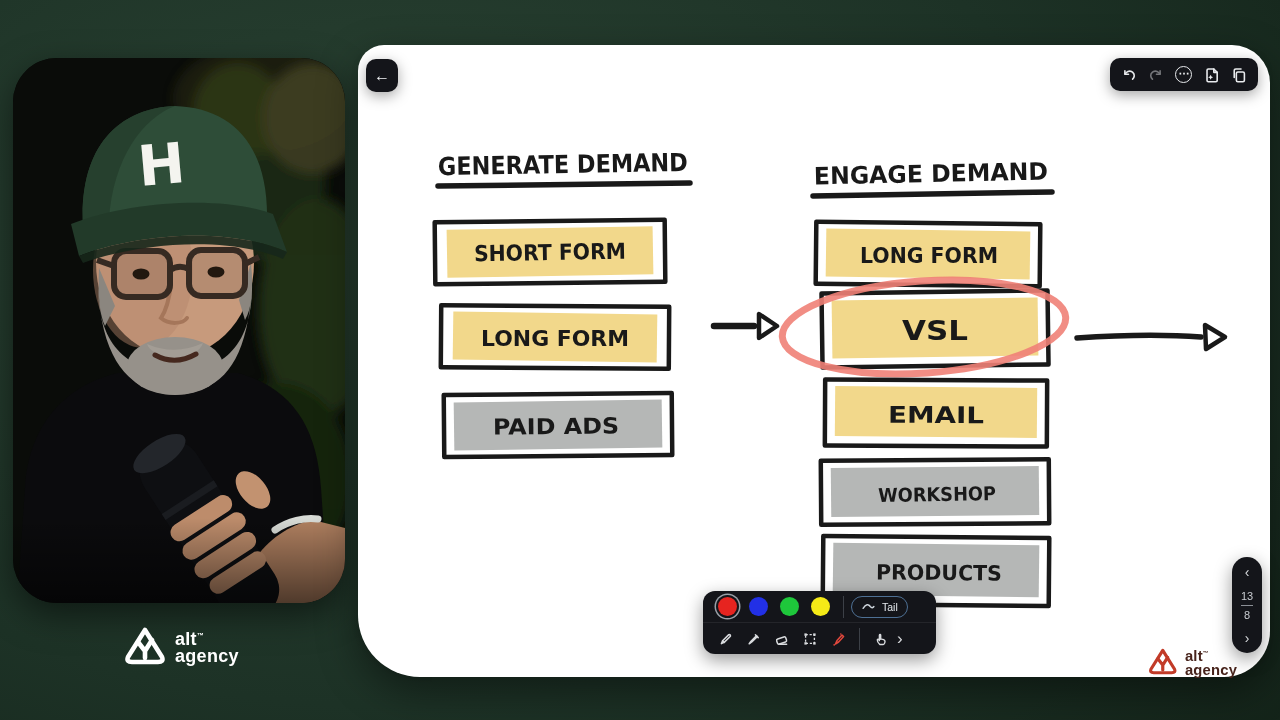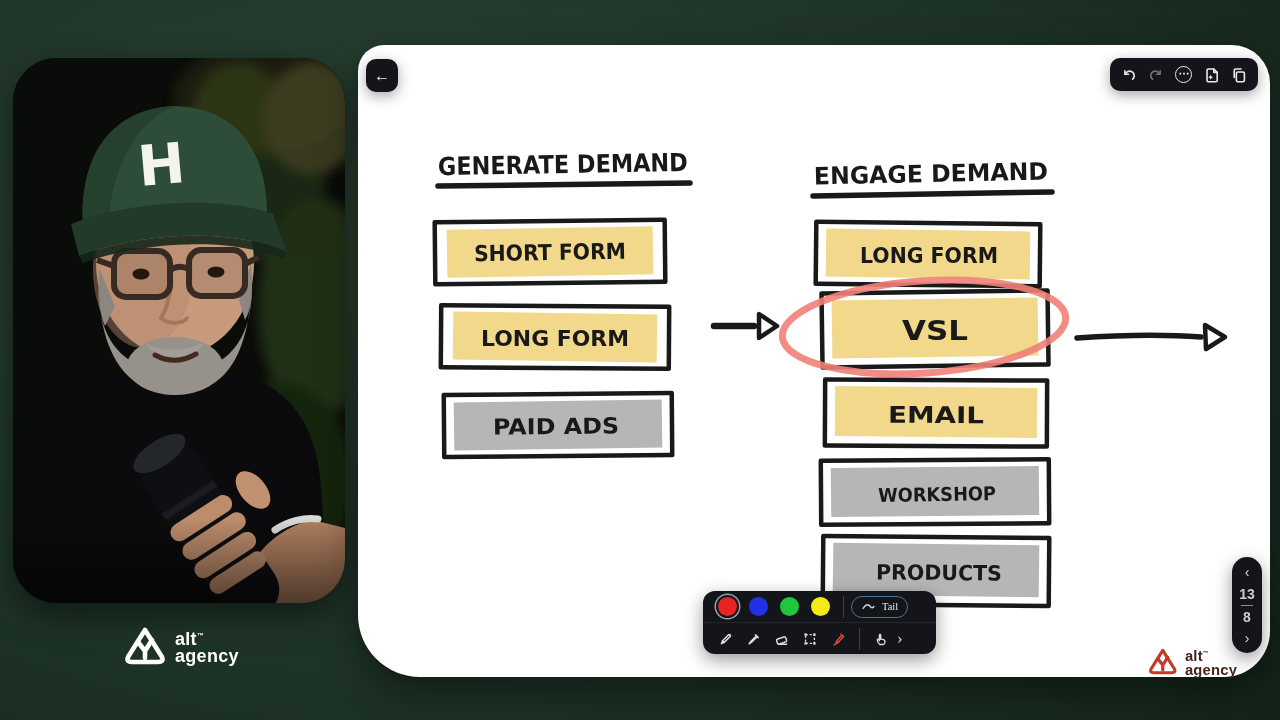--- a/index.html
+++ b/index.html
@@ -35,41 +35,41 @@
   .top-toolbar { position:absolute; left:752px; top:13px; width:148px; height:33px; display:flex;
     align-items:center; justify-content:space-evenly; }
   .tt-icon { width:18px; height:18px; display:flex; align-items:center; justify-content:center; cursor:pointer; }
   .tt-icon svg { display:block; }
   .dim { opacity:.45; }
   .more-circle { width:17px; height:17px; border:1.5px solid #e9ebee; border-radius:50%; color:#e9ebee;
     font-size:11px; line-height:13px; text-align:center; font-weight:bold; }
 
   
   .draw-toolbar { position:absolute; left:345px; top:546px; width:233px; height:63px; border-radius:12px;
-    display:flex; flex-direction:column; background:#14151a; box-shadow:0 6px 18px rgba(0,0,0,.4);font-family:Liberation Serif, serif; }
+    display:flex; flex-direction:column; background:#14151a; box-shadow:0 6px 18px rgba(0,0,0,.4); }
   .dt-row { display:flex; align-items:center; height:31px; padding:0 9px; }
   .dt-row.tools { border-top:1px solid rgba(255,255,255,.07); height:32px; }
   .dot { width:19px; height:19px; border-radius:50%; margin:0 6px; cursor:pointer; }
   .dot.red { background:#e62420; box-shadow:0 0 0 2px #14151a, 0 0 0 3.5px #9aa0a8; }
   .dot.blue { background:#2230e6; }
   .dot.green { background:#1ec73b; }
   .dot.yellow { background:#f5ea17; }
   .vdiv { width:1px; height:22px; background:#3c4047; margin:0 7px; }
   .tail-btn { display:flex; align-items:center; gap:6px; height:22px; padding:0 9px;
     border:1.5px solid #4e7094; border-radius:11px; color:#e6eaee; font-size:10.5px; cursor:pointer; }
   .tool { width:22px; height:22px; margin:0 3px; display:flex; align-items:center; justify-content:center; cursor:pointer; }
   .tool svg { display:block; }
   .chev { color:#d9dbde; font-size:17px; line-height:17px; padding:0 2px; cursor:pointer; }
 
   
   .page-nav { position:absolute; left:874px; top:512px; width:30px; height:96px; border-radius:15px;
     background:#14151a; display:flex; flex-direction:column; align-items:center; justify-content:space-between;
     padding:8px 0; box-shadow:0 6px 18px rgba(0,0,0,.4); }
   .pn-chev { color:#d7dadd; font-size:14px; line-height:14px; cursor:pointer; }
-  .pn-num { color:#c9ccd1; font-size:14px; font-weight:bold; text-align:center; }
+  .pn-num { color:#c9ccd1; font-size:11px; font-weight:normal; text-align:center; }
   .pn-line { width:12px; height:1px; background:#8b8f96; margin:3px auto; }
 </style>
 </head>
 <body>
 
 <div id="stage">
 
   <div class="webcam">
     <svg viewBox="0 0 332 545">
       <defs>

